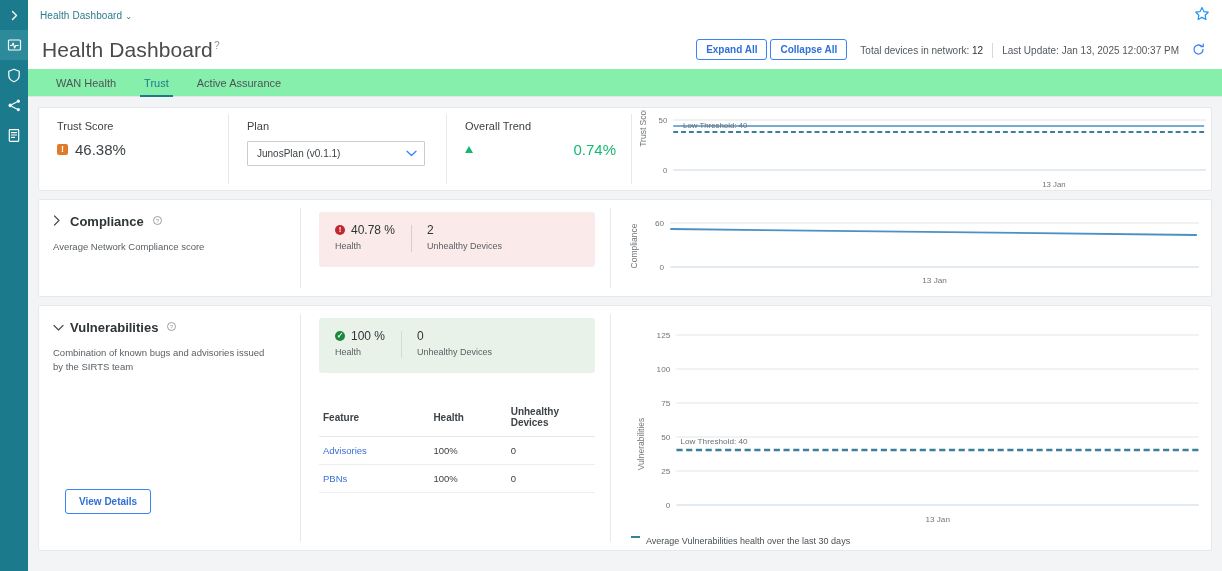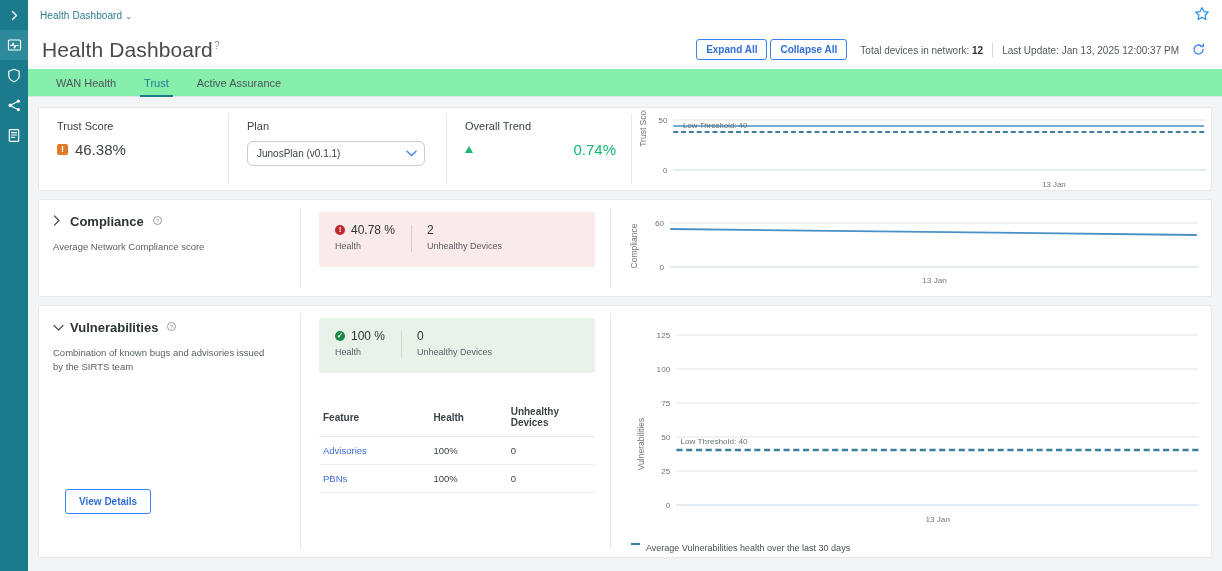--- a/index.html
+++ b/index.html
@@ -49,21 +49,21 @@
   .btn-outline {
     border: 1px solid #3a82f7; color: #2f6fd6; background: #fff;
     font-size: 10px; font-weight: bold; border-radius: 3px;
     padding: 4px 9px; cursor: pointer; line-height: 1.1; white-space: nowrap;
   }
   .info-chip {
     display: flex; align-items: center; gap: 9px;
     font-size: 10px; color: #53595e; padding: 4px 7px 4px 10px; white-space: nowrap;
   }
   .info-chip .divider { width: 1px; height: 15px; background: #d6d9db; }
-  .info-chip b { color: #2c3135; font-weight: bold; }
+  .info-chip b { color: #2c3135; font-weight: normal; }
   .refresh-icon { cursor: pointer; margin-left: 4px; }
 
   .tabs {
     height: 28px; background: #86efac; display: flex; align-items: flex-end;
     padding-left: 14px; gap: 0; border-bottom: 1px solid #e2e5e7;
   }
   .tab {
     font-size: 11px; color: #4e5458; padding: 0 14px 7px 14px;
     cursor: pointer; position: relative; line-height: 1;
   }
@@ -95,21 +95,21 @@
   .badge-sq {
     width: 11px; height: 11px; border-radius: 2px; background: #e07a2b;
     color: #fff; font-size: 9px; font-weight: bold; line-height: 11px; text-align: center;
   }
   .trend-val { color: #15b870; font-size: 15px; display: flex; align-items: center; gap: 6px; justify-content: space-between; }
   .tri-up {
     width: 0; height: 0; border-left: 4px solid transparent; border-right: 4px solid transparent;
     border-bottom: 7px solid #15b870;
   }
   .select {
-    width: 178px; height: 25px; border: 1px solid #c9cdd1; border-radius: 6px;
+    width: 178px; height: 25px; border: 1px solid #c9cdd1; border-radius: 1px;
     background: #fff; display: flex; align-items: center; padding: 0 7px 0 9px;
     font-size: 10px; color: #3c4246; cursor: pointer; margin-top: 2px;
   }
   .select span.v { flex: 1; }
   .chev { color: #3a82f7; font-size: 10px; }
 
   .sum-chart { flex: 1; position: relative; padding-top: 2px; }
 
   
   .section { display: flex; }
@@ -154,21 +154,21 @@
   }
   .ftable td {
     font-size: 9.5px; color: #3c4246; padding: 8px 4px 8px 4px; border-bottom: 1px solid #eceef0;
   }
   .ftable td.link { color: #3a6fd8; cursor: pointer; }
   .col-f { width: 40%; } .col-h { width: 28%; } .col-u { width: 32%; }
 
   .sec-right { flex: 1; padding: 10px 8px 4px 6px; position: relative; }
 
   .actions-row { padding: 4px 0 14px 14px; }
-  .legend { display: flex; align-items: flex-start; gap: 6px; font-size: 9px; color: #4a5055; padding-left: 14px; margin-top: 8px; }
+  .legend { display: flex; align-items: flex-start; gap: 6px; font-size: 9px; color: #4a5055; padding-left: 14px; margin-top: 1px; }
   .legend .dash { width: 9px; height: 2px; background: #3d7f9a; display: inline-block; }
   svg text { font-family: "Liberation Sans", sans-serif; }
 </style>
 </head>
 <body>
 
 <div id="app">
 
   <div class="sidebar">
     <div class="side-btn">

